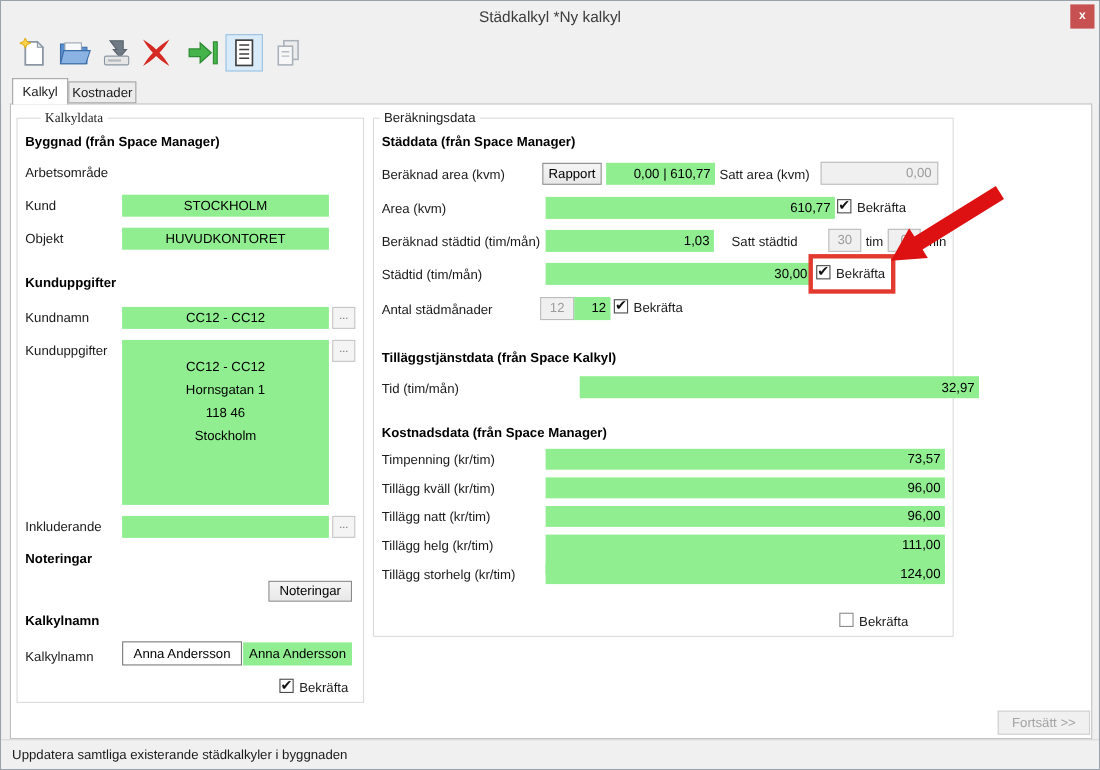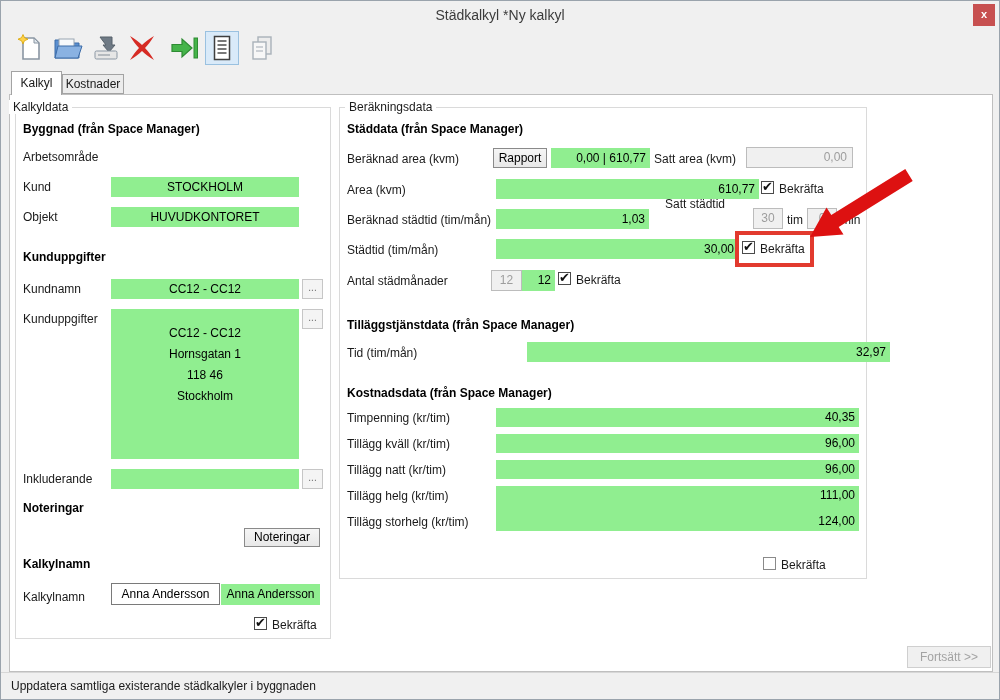--- a/index.html
+++ b/index.html
@@ -123,21 +123,21 @@
   </div>
 
   <div class="tabstrip">
     <div class="tab active">Kalkyl</div>
     <div class="tab inactive">Kostnader</div>
   </div>
 
   <div class="page"></div>
 
   <div class="grp" style="left:14px;top:106px;width:316px;height:532px;"></div>
-  <span class="legend" style="left:8px;top:99px;">Kalkyldata</span>
+  <span class="legend" style="left:36px;top:99px;font-family:Liberation Serif, serif;">Kalkyldata</span>
 
   <span class="hdr" style="left:22px;top:121px;">Byggnad (från Space Manager)</span>
 
   <span class="lbl" style="left:22px;top:149px;">Arbetsområde</span>
 
   <span class="lbl" style="left:22px;top:179px;">Kund</span>
   <div class="gfield center" style="left:110px;top:176px;width:188px;">STOCKHOLM</div>
 
   <span class="lbl" style="left:22px;top:209px;">Objekt</span>
   <div class="gfield center" style="left:110px;top:206px;width:188px;">HUVUDKONTORET</div>
@@ -183,45 +183,45 @@
   <span class="lbl" style="left:653px;top:151px;">Satt area (kvm)</span>
   <div class="graybox right" style="left:745px;top:146px;width:107px;">0,00</div>
 
   <span class="lbl" style="left:346px;top:182px;text-align:center;">Area (kvm)</span>
   <div class="gfield right" style="left:495px;top:178px;width:263px;">610,77</div>
   <span class="cb checked" style="left:760px;top:180px;"></span>
   <span class="lbl" style="left:778px;top:181px;">Bekräfta</span>
 
   <span class="lbl" style="left:346px;top:212px;">Beräknad städtid (tim/mån)</span>
   <div class="gfield right" style="left:495px;top:208px;width:153px;">1,03</div>
-  <span class="lbl" style="left:664px;top:196px;text-align:center;">Satt städtid</span>
+  <span class="lbl" style="left:664px;top:212px;text-align:center;">Satt städtid</span>
   <div class="graybox" style="left:752px;top:207px;width:30px;">30</div>
   <span class="lbl" style="left:786px;top:212px;">tim</span>
   <div class="graybox" style="left:806px;top:207px;width:30px;">0</div>
   <span class="lbl" style="left:840px;top:212px;">min</span>
 
   <span class="lbl" style="left:346px;top:242px;">Städtid (tim/mån)</span>
   <div class="gfield right" style="left:495px;top:238px;width:242px;">30,00</div>
   <span class="cb checked" style="left:741px;top:240px;"></span>
   <span class="lbl" style="left:759px;top:241px;">Bekräfta</span>
 
   <span class="lbl" style="left:346px;top:273px;">Antal städmånader</span>
   <div class="graybox" style="left:490px;top:269px;width:31px;">12</div>
   <div class="gfield right" style="left:521px;top:269px;width:33px;height:21px;line-height:21px;">12</div>
   <span class="cb checked" style="left:557px;top:271px;"></span>
   <span class="lbl" style="left:575px;top:272px;">Bekräfta</span>
 
-  <span class="hdr" style="left:346px;top:317px;">Tilläggstjänstdata (från Space Manager)</span>
+  <span class="hdr" style="left:346px;top:317px;">Tilläggstjänstdata (från Space Kalkyl)</span>
   <span class="lbl" style="left:346px;top:345px;">Tid (tim/mån)</span>
   <div class="gfield right" style="left:495px;top:341px;width:363px;margin-left:31px;">32,97</div>
 
   <span class="hdr" style="left:346px;top:385px;">Kostnadsdata (från Space Manager)</span>
 
   <span class="lbl" style="left:346px;top:410px;">Timpenning (kr/tim)</span>
-  <div class="gfield right" style="left:495px;top:407px;width:363px;height:19px;line-height:19px;">40,35</div>
+  <div class="gfield right" style="left:495px;top:407px;width:363px;height:19px;line-height:19px;">73,57</div>
 
   <span class="lbl" style="left:346px;top:436px;">Tillägg kväll (kr/tim)</span>
   <div class="gfield right" style="left:495px;top:433px;width:363px;height:19px;line-height:19px;">96,00</div>
 
   <span class="lbl" style="left:346px;top:462px;">Tillägg natt (kr/tim)</span>
   <div class="gfield right" style="left:495px;top:459px;width:363px;height:19px;line-height:19px;">96,00</div>
 
   <span class="lbl" style="left:346px;top:488px;">Tillägg helg (kr/tim)</span>
   <div class="gfield right" style="left:495px;top:485px;width:363px;height:36px;line-height:19px;">111,00</div>
 

